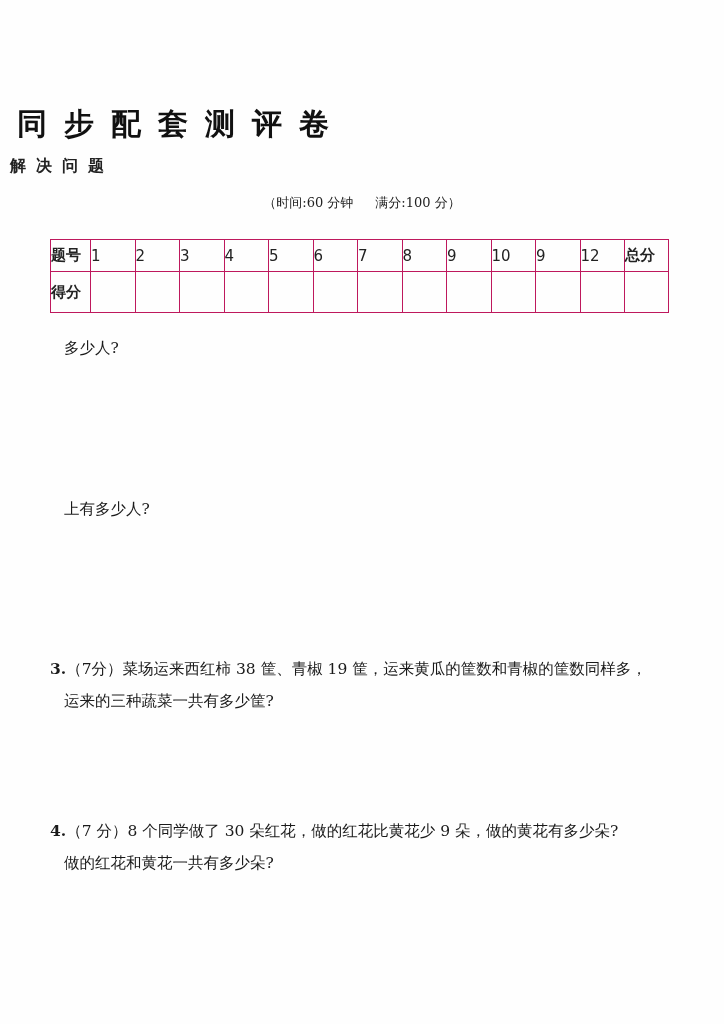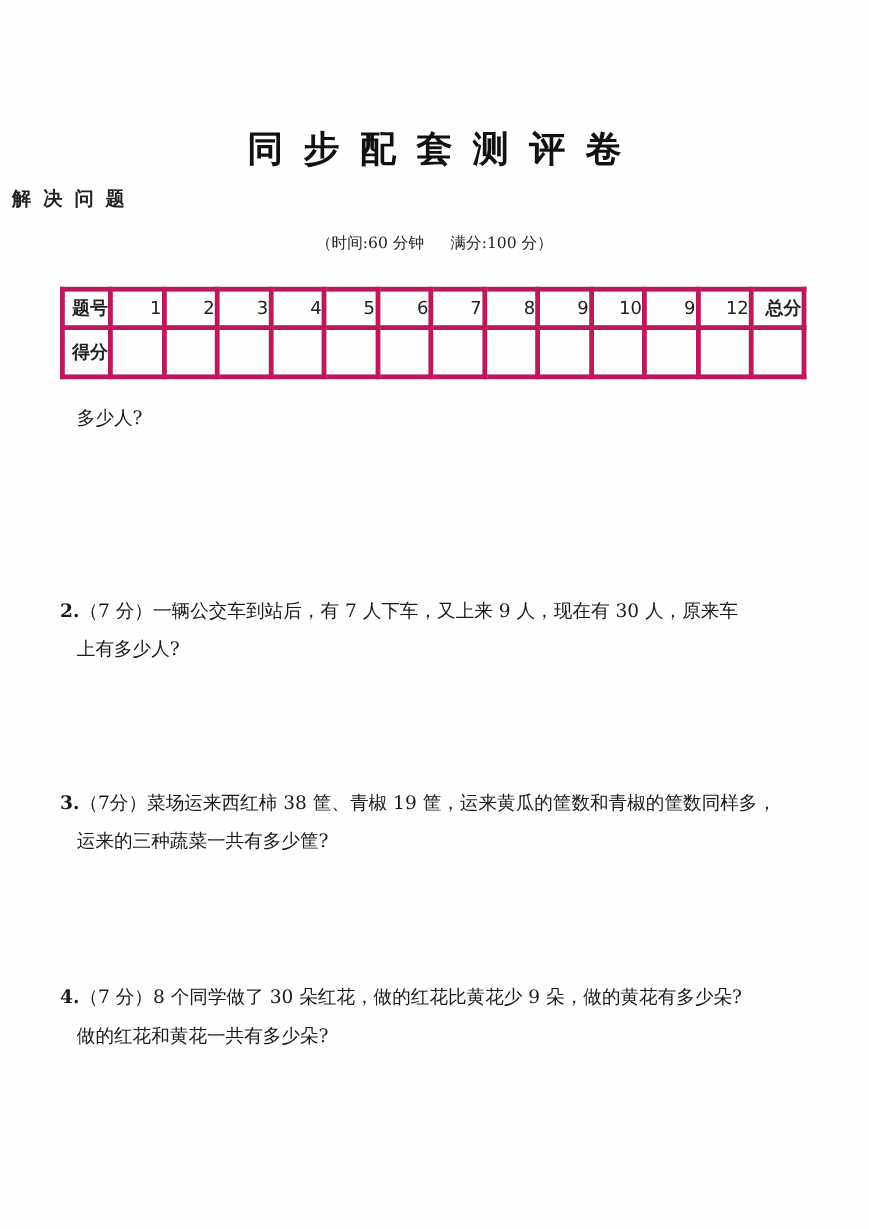--- a/index.html
+++ b/index.html
@@ -19,21 +19,20 @@
       position: absolute;
       left: 0; top: 0;
       width: 724px; height: 1024px;
       background: #fefefe;
     }
     .title {
       position: absolute;
       top: 104px;
       left: 0;
       width: 724px;
-      text-align: center;
       font-family: "DejaVu Sans", sans-serif;
       font-weight: bold;
       font-size: 30px;
       letter-spacing: 17px;
       padding-left: 17px;
       box-sizing: border-box;
       color: #111;
     }
     .subtitle {
       position: absolute;
@@ -62,22 +61,22 @@
     table.score {
       position: absolute;
       left: 50px;
       top: 239px;
       border-collapse: collapse;
       font-family: "DejaVu Sans", "Liberation Sans", sans-serif;
       font-size: 15px;
       color: #222;
     }
     table.score td {
-      border: 4px solid #be185d;
-      text-align: right;
+      border: 1px solid #be185d;
+      text-align: left;
       padding: 0;
       box-sizing: border-box;
     }
     table.score tr.head td { height: 32px; }
     table.score tr.body td { height: 41px; }
     table.score td.label { width: 40px; font-weight: bold; }
     table.score td.num { width: 44.5px; }
     table.score td.total { width: 44px; font-weight: bold; }
 
     .question {
@@ -142,21 +141,20 @@
       <td class="total"></td>
     </tr>
   </tbody>
     </table>
 
   <div class="question q1">
     <span class="qline2">多少人?</span>
   </div>
 
   <div class="question q2">
-    <span class="qline1"><span class="qnum">2.</span><span>（7 分）</span><span>一辆公交车到站后，有 7 人下车，又上来 9 人，现在有 30 人，原来车</span></span>
     <span class="qline2">上有多少人?</span>
   </div>
 
   <div class="question q3">
     <span class="qline1"><span class="qnum">3.</span><span>（7分）</span><span>菜场运来西红柿 38 筐、青椒 19 筐，运来黄瓜的筐数和青椒的筐数同样多，</span></span>
     <span class="qline2">运来的三种蔬菜一共有多少筐?</span>
   </div>
 
   <div class="question q4">
     <span class="qline1"><span class="qnum">4.</span><span>（7 分）</span><span>8 个同学做了 30 朵红花，做的红花比黄花少 9 朵，做的黄花有多少朵?</span></span>

